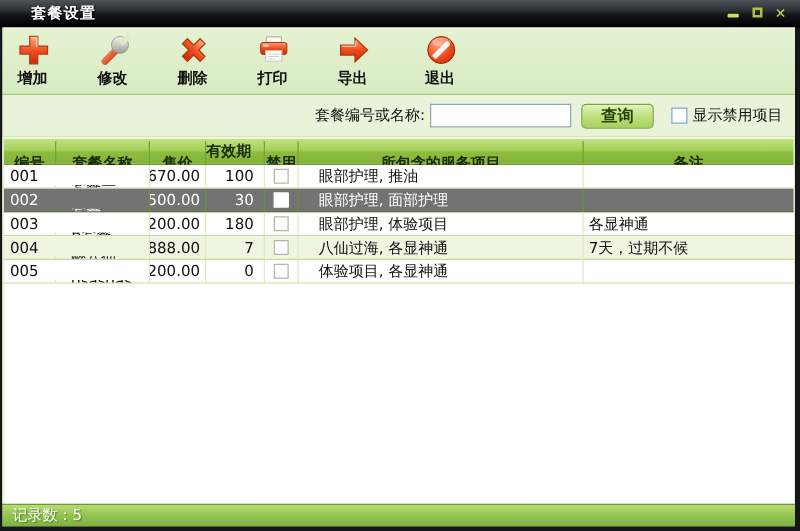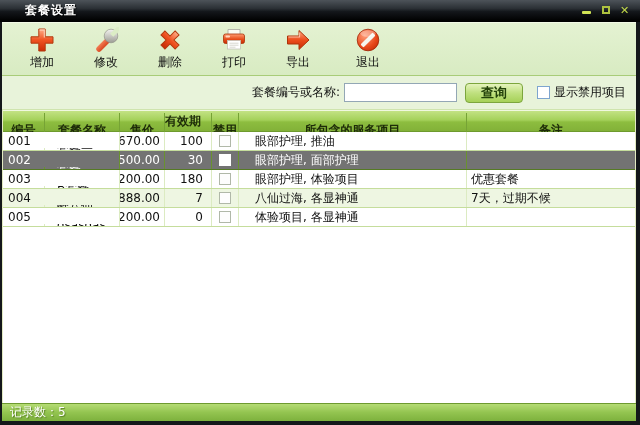--- a/index.html
+++ b/index.html
@@ -28,22 +28,22 @@
     position:absolute; left:2px; right:4px; top:22px; bottom:4px;
     display:flex; flex-direction:column; background:#dcedc6;
   }
 
   
   .toolbar {
     height:54px; background:linear-gradient(180deg,#e4f2d2 0%,#d8ebc2 100%);
     border-top:1px solid #f2f9e6; border-bottom:1px solid #a8cc78;
     display:flex; align-items:center; padding-left:12px; gap:8px;
   }
-  .tool-btn { width:56px; height:48px; display:flex; flex-direction:column; align-items:center;
-    justify-content:center; cursor:pointer; }
+  .tool-btn { width:56px; height:48px; display:flex; flex-direction:column; 
+    justify-content:center; cursor:pointer;font-weight:bold; }
   .tool-btn svg { display:block; }
   .tool-label { margin-top:1px; color:#111; font-size:12px; }
 
   
   .searchbar {
     height:34px; background:#e8f3da; border-bottom:1px solid #cfe4ae;
     display:flex; align-items:center; justify-content:flex-end; padding-right:10px;
   }
   .search-label { color:#111; margin-right:4px; }
   .search-input { width:113px; height:19px; border:1px solid #93a7b5; background:#fff;
@@ -271,21 +271,21 @@
 
       <div class="grid-row">
         <div class="cell c-id">003</div>
         <div class="cell c-name">B套餐</div>
         <div class="cell c-price">¥ 200.00</div>
         <div class="cell c-days">180</div>
         <div class="cell c-flag">
             <span class="row-cb"></span>
           </div>
         <div class="cell c-svc">眼部护理, 体验项目</div>
-        <div class="cell c-note">优惠套餐</div>
+        <div class="cell c-note">各显神通</div>
       </div>
 
       <div class="grid-row alt">
         <div class="cell c-id">004</div>
         <div class="cell c-name">醉八仙</div>
         <div class="cell c-price">¥ 888.00</div>
         <div class="cell c-days">7</div>
         <div class="cell c-flag">
             <span class="row-cb"></span>
           </div>

